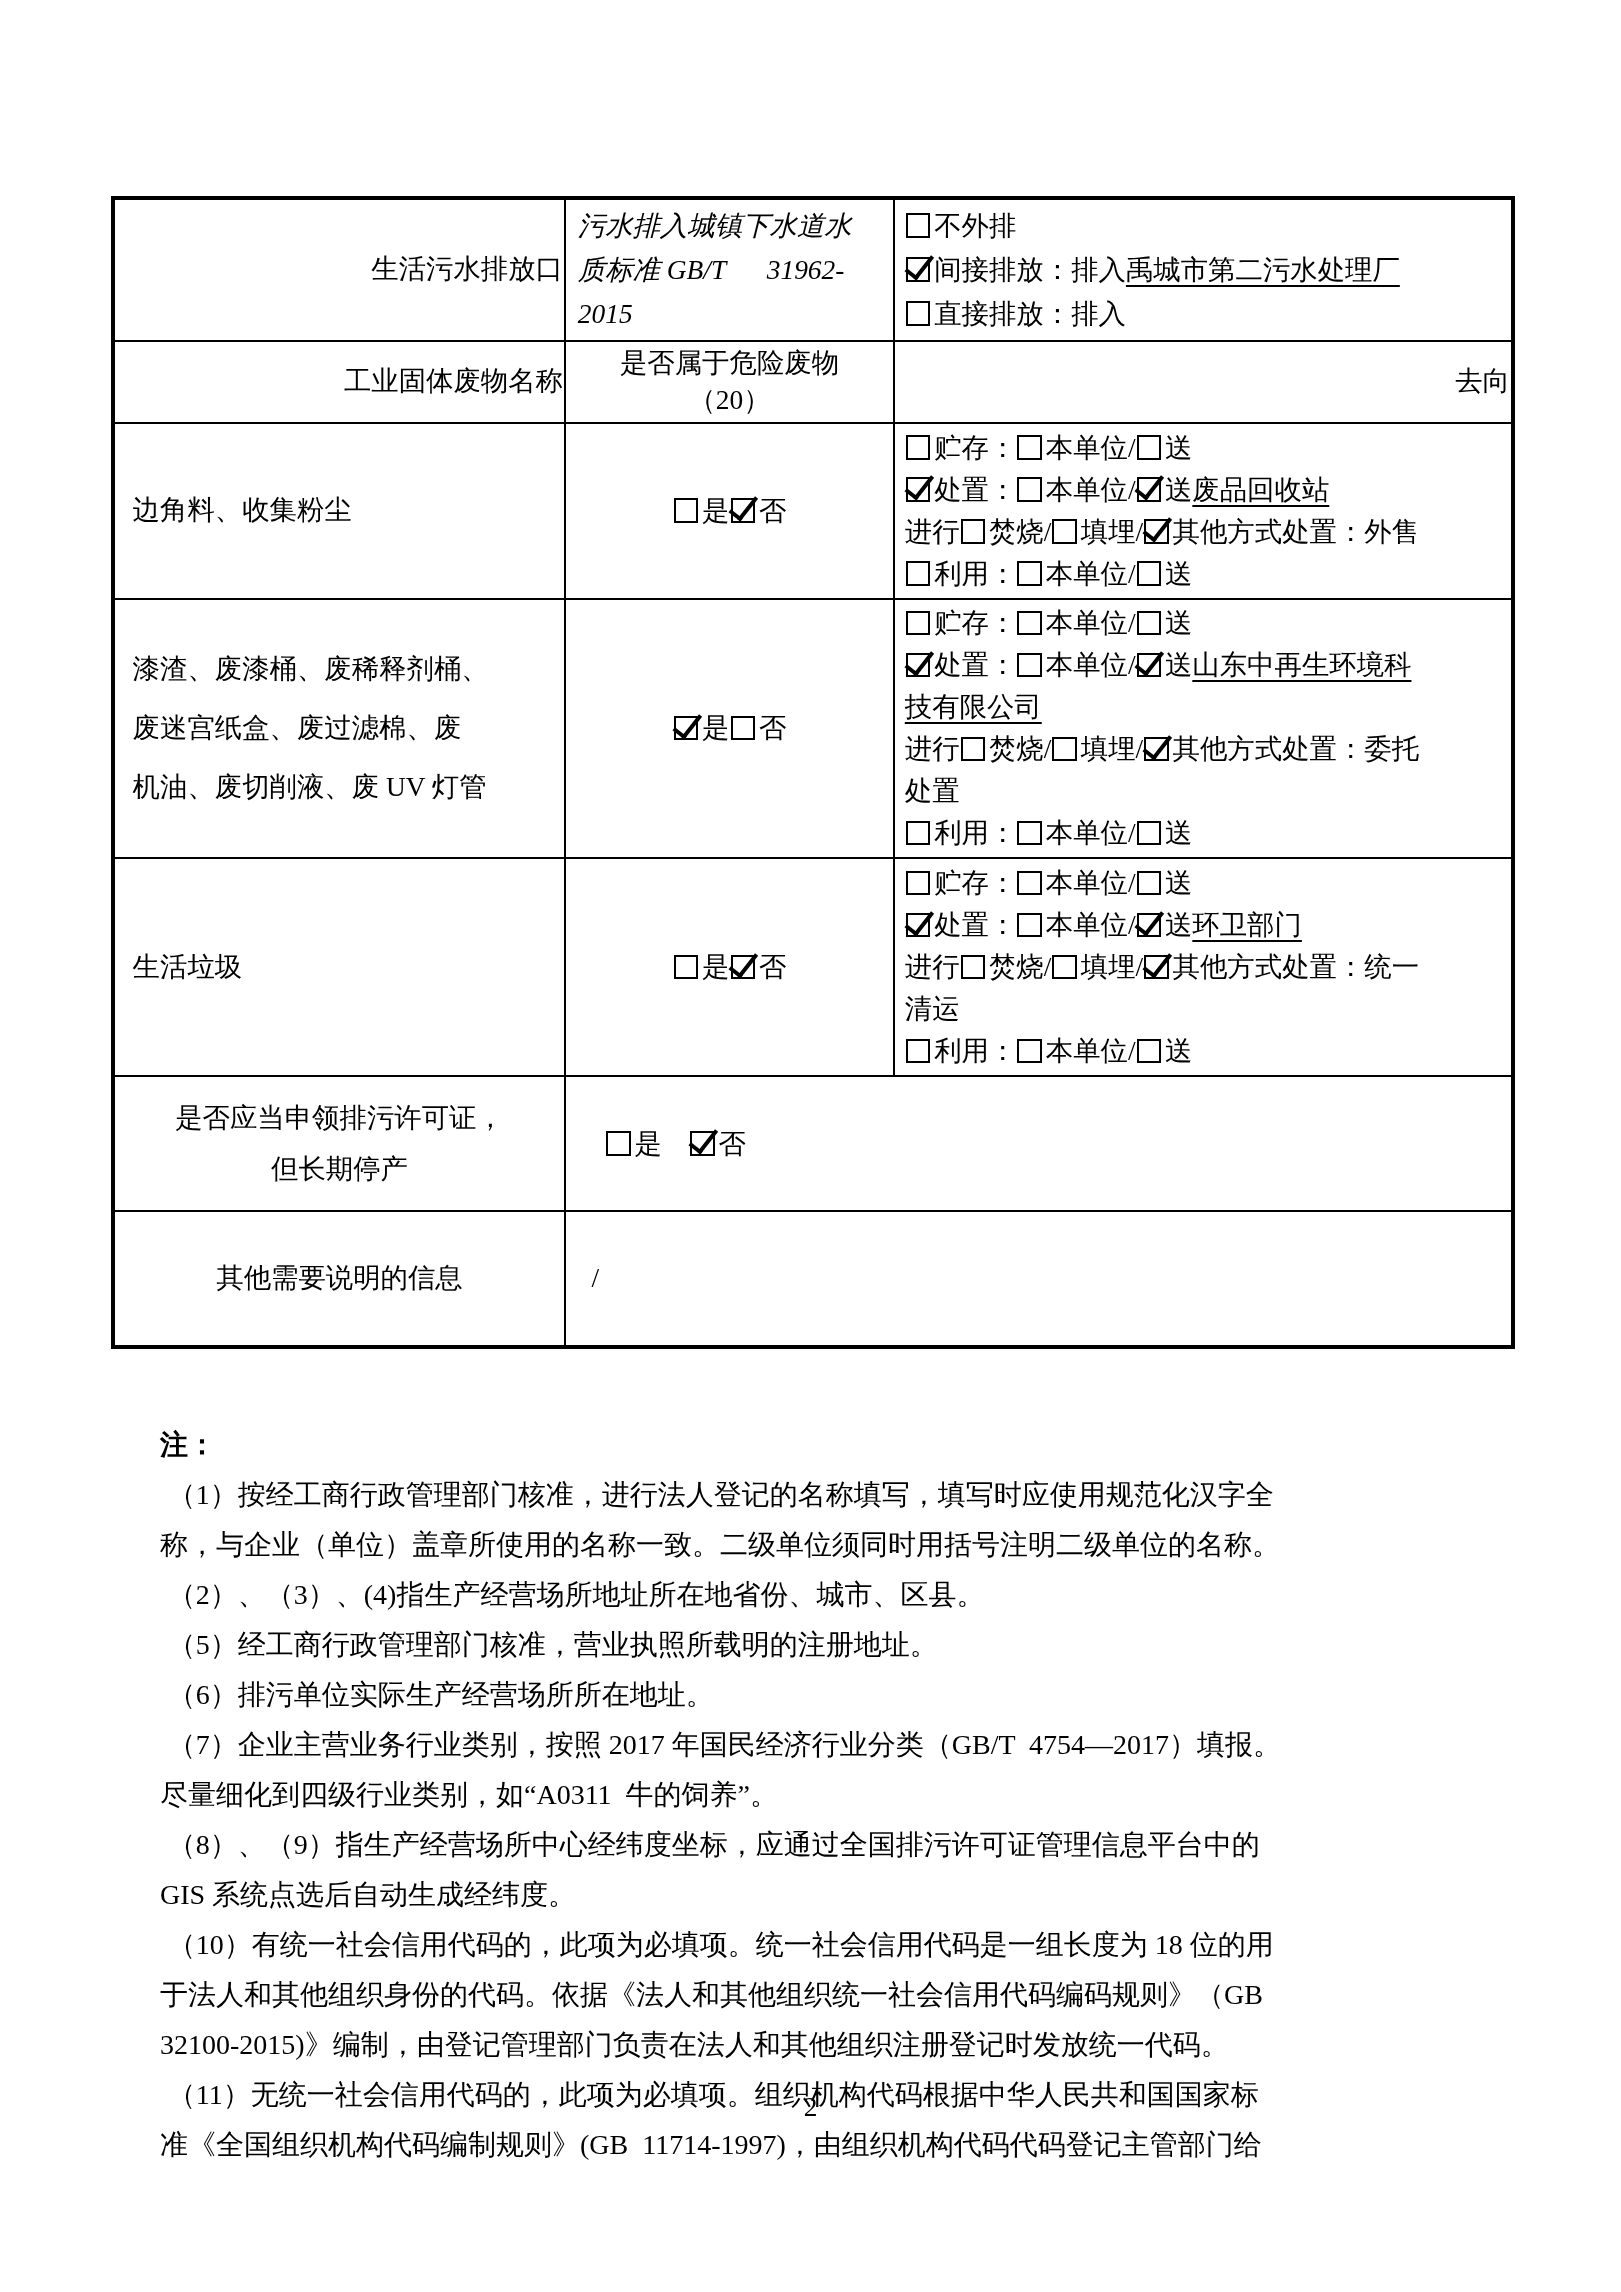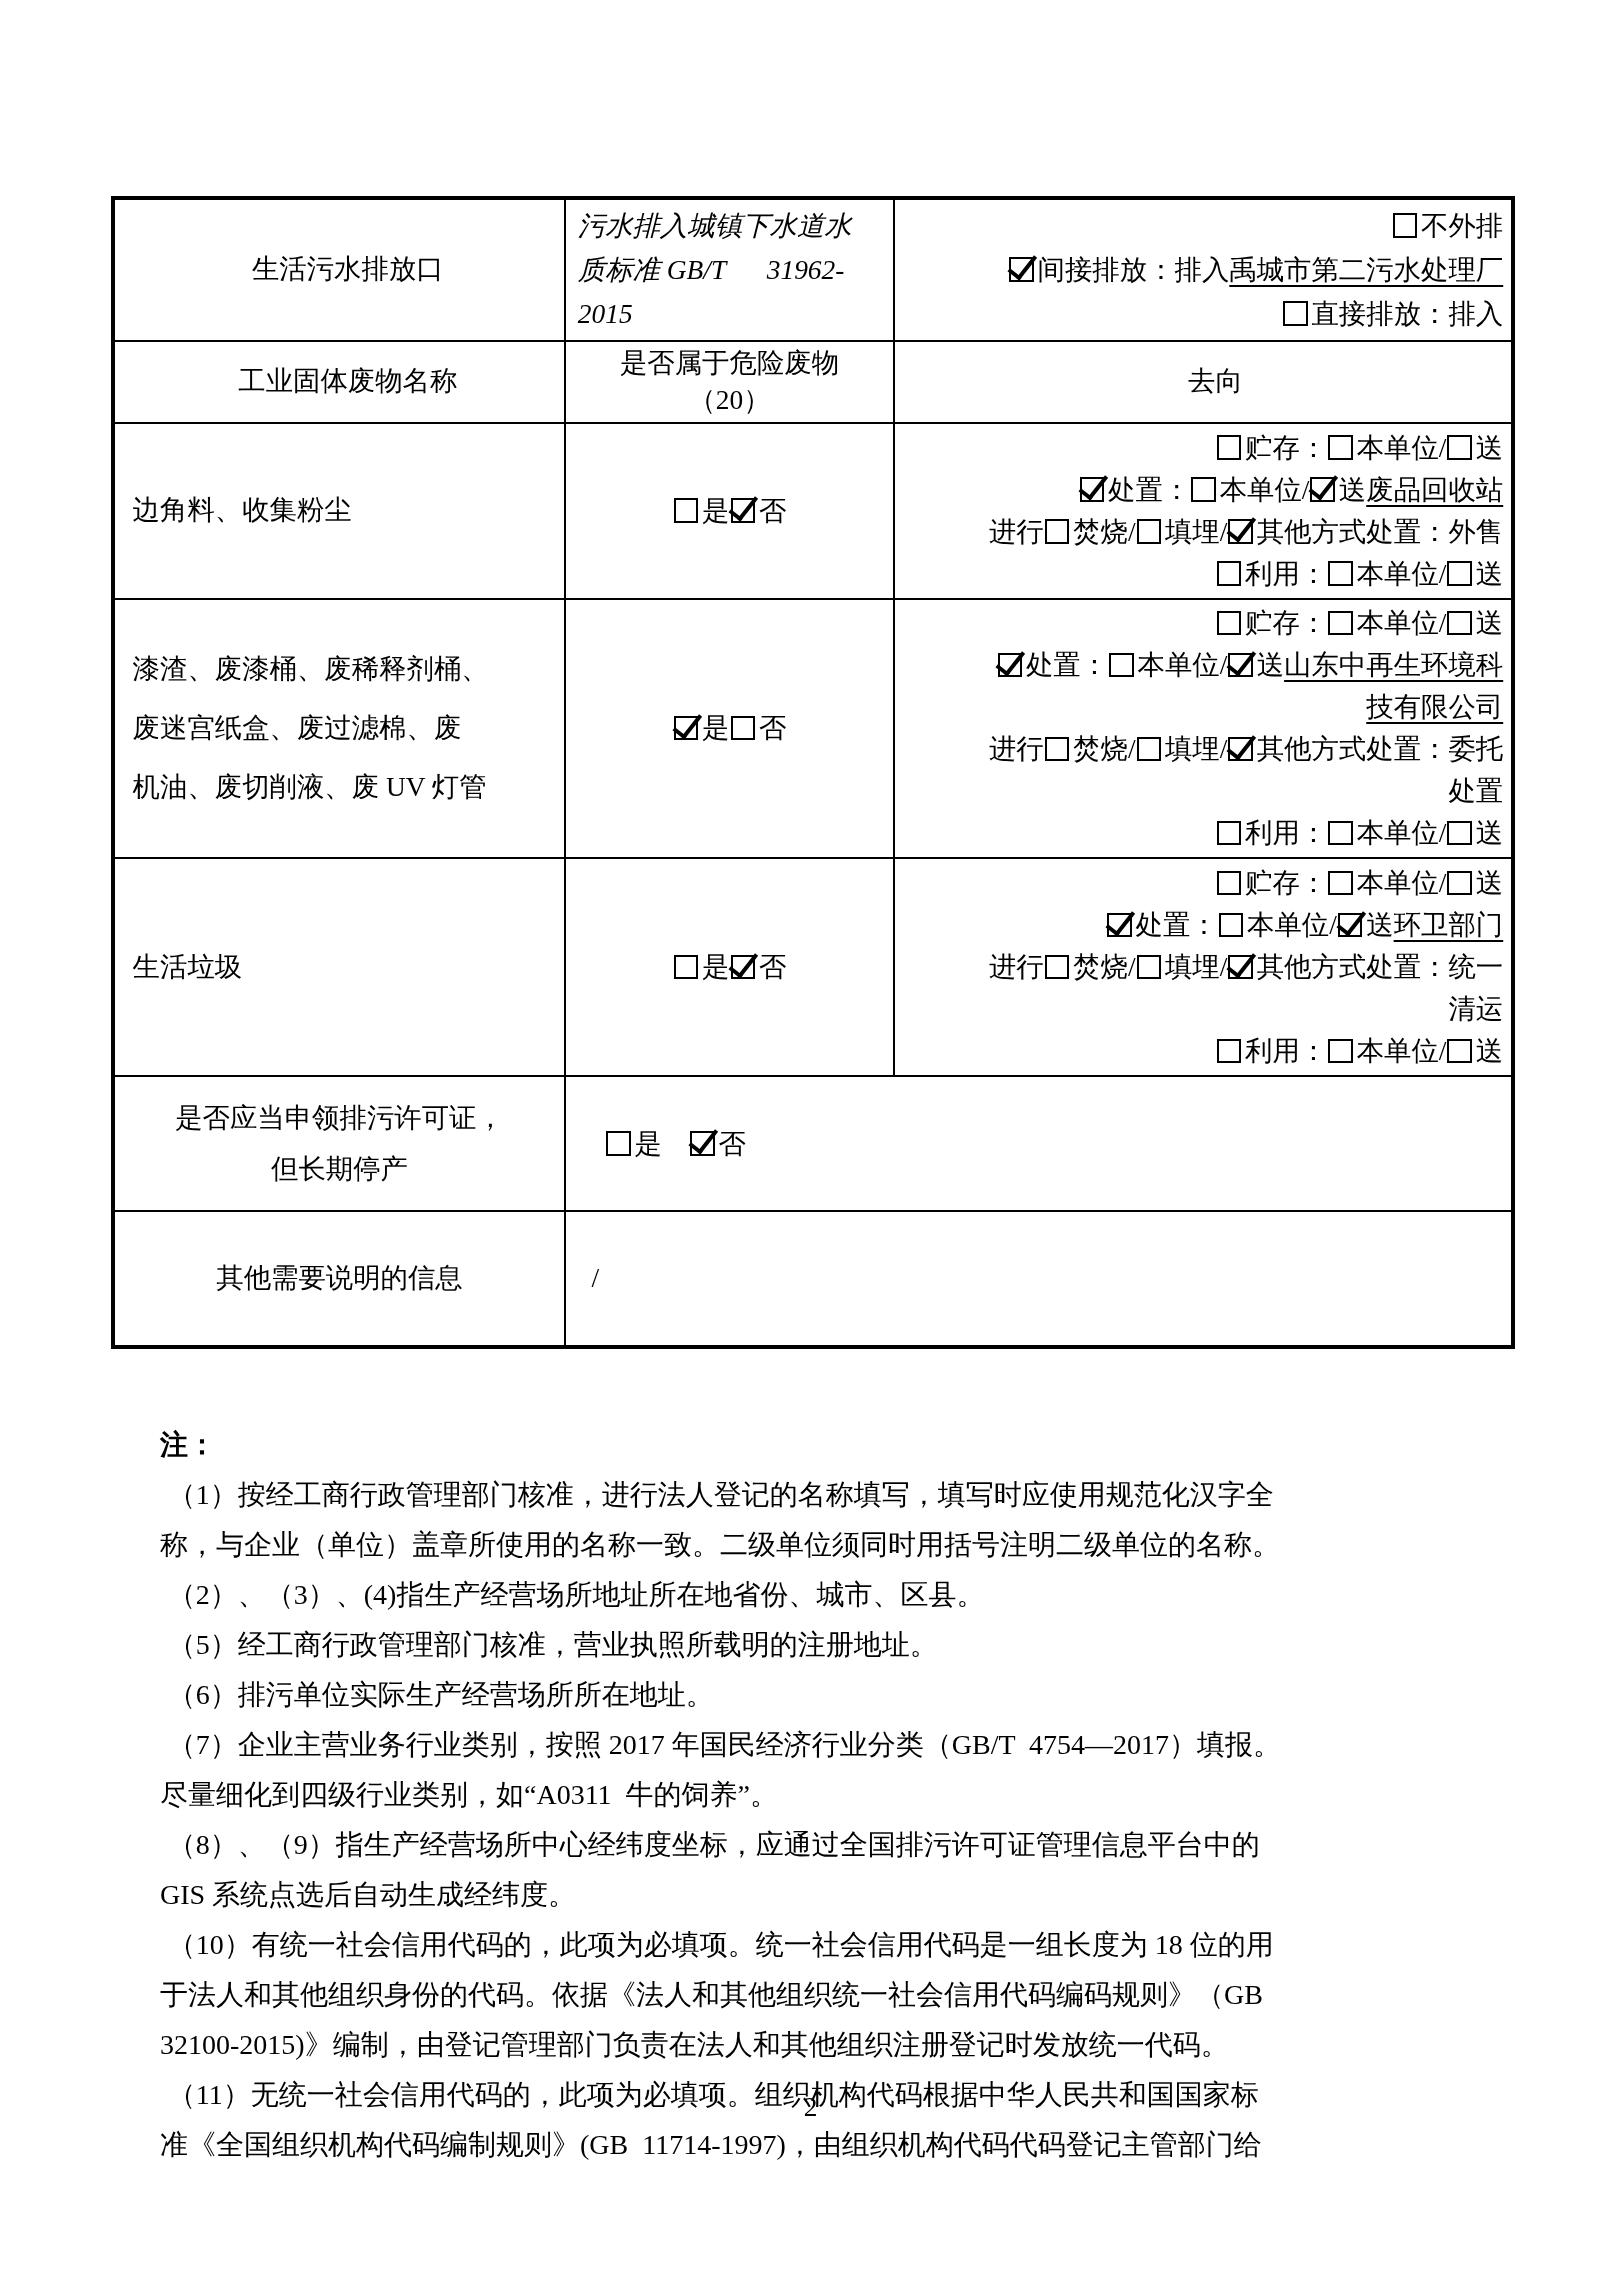--- a/index.html
+++ b/index.html
@@ -14,28 +14,28 @@
   table.form{
     border-collapse:collapse;table-layout:fixed;width:1401px;
     font-size:27.4px;
   }
   table.form td{
     border:2px solid #000;vertical-align:middle;
     overflow:hidden;
   }
   table.form{border:4.9px solid #000;}
   col.c1{width:452px;}col.c2{width:329px;}col.c3{width:619px;}
-  td.label-left{text-align:center;padding-left:17.6px;line-height:43px;}
+  td.label-left{text-align:right;padding-left:17.6px;line-height:43px;}
   td.label-center{text-align:center;line-height:51px;padding:0 9.8px;}
   td.name-cell{text-align:left;padding:0 13.7px 0 17.6px;line-height:59px;}
   td.std-cell{text-align:left;padding:3.9px 9.8px 3.9px 11.8px;}
   td.std-cell .line{line-height:44px;font-style:italic;}
   td.hazard-cell{text-align:center;}
   td.dest-cell{text-align:left;padding:2.9px 7.8px 2.9px 9.8px;}
-  td.dest-cell .line{line-height:42px;text-align:right;}
+  td.dest-cell .line{line-height:42px;}
   td.opts-cell .line{line-height:44px;}
   td.banner-cell{text-align:center;line-height:47px;}
   td.hdr-center .line{line-height:37px;text-align:center;}
   td.value-cell{text-align:left;padding-left:39px;}
   td.slash-cell{text-align:left;padding-left:25.5px;}
   .line{white-space:pre-wrap;}
   [data-bind]{white-space:pre-wrap;}
   .seg.u{text-decoration:underline;text-underline-offset:5.9px;font-family:Liberation Serif, serif;}
   
   .cb{

